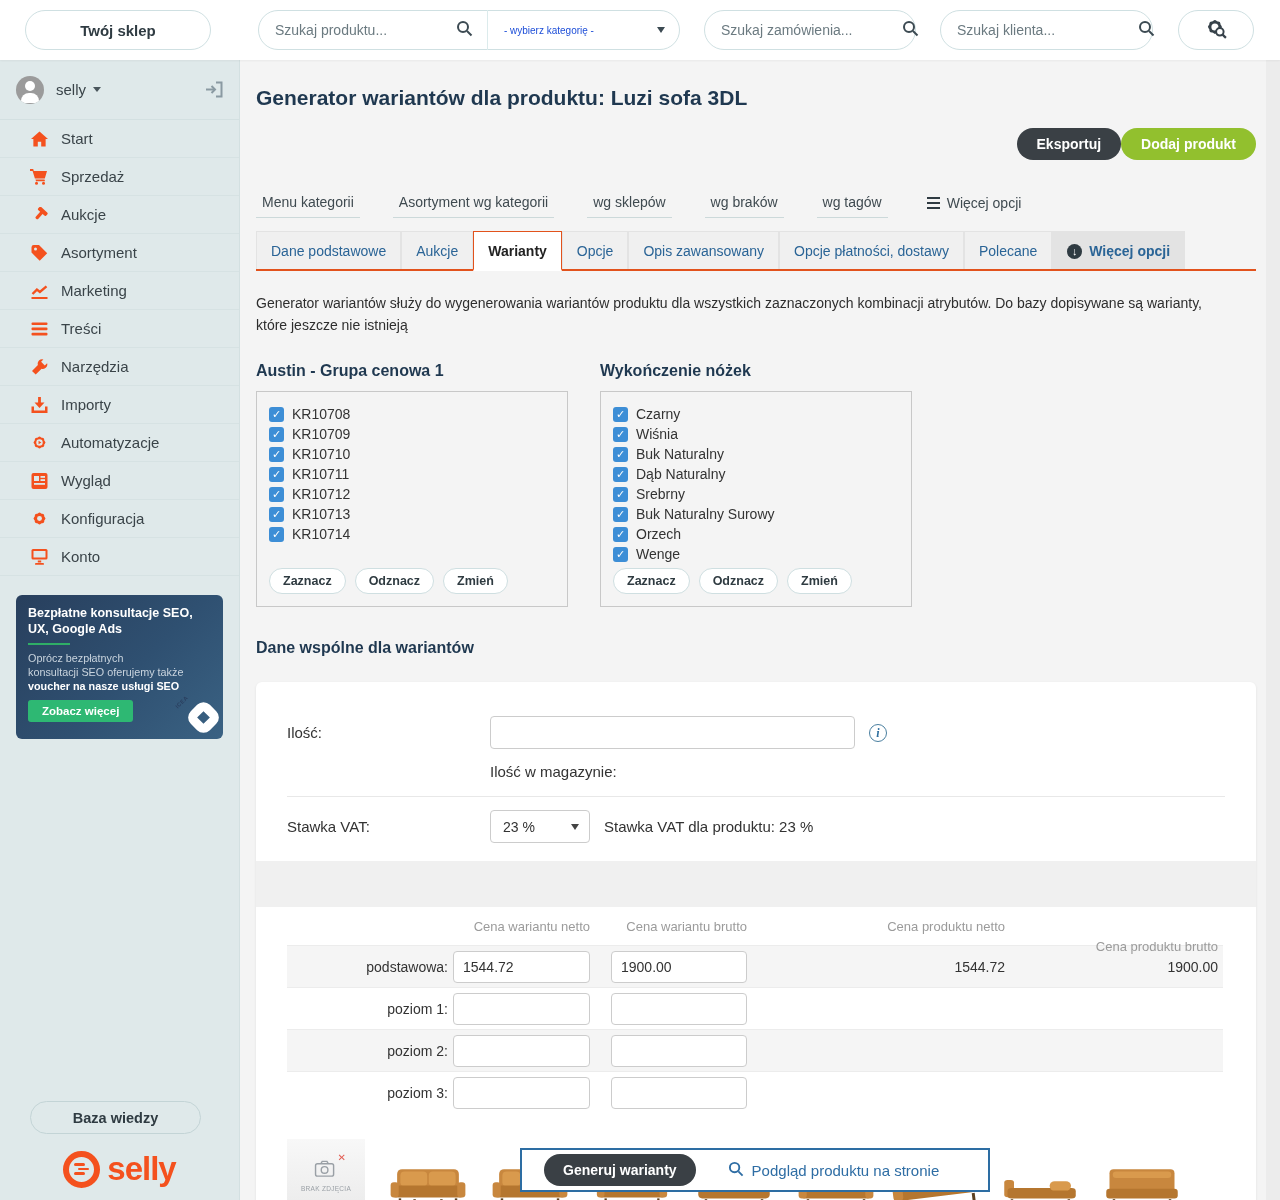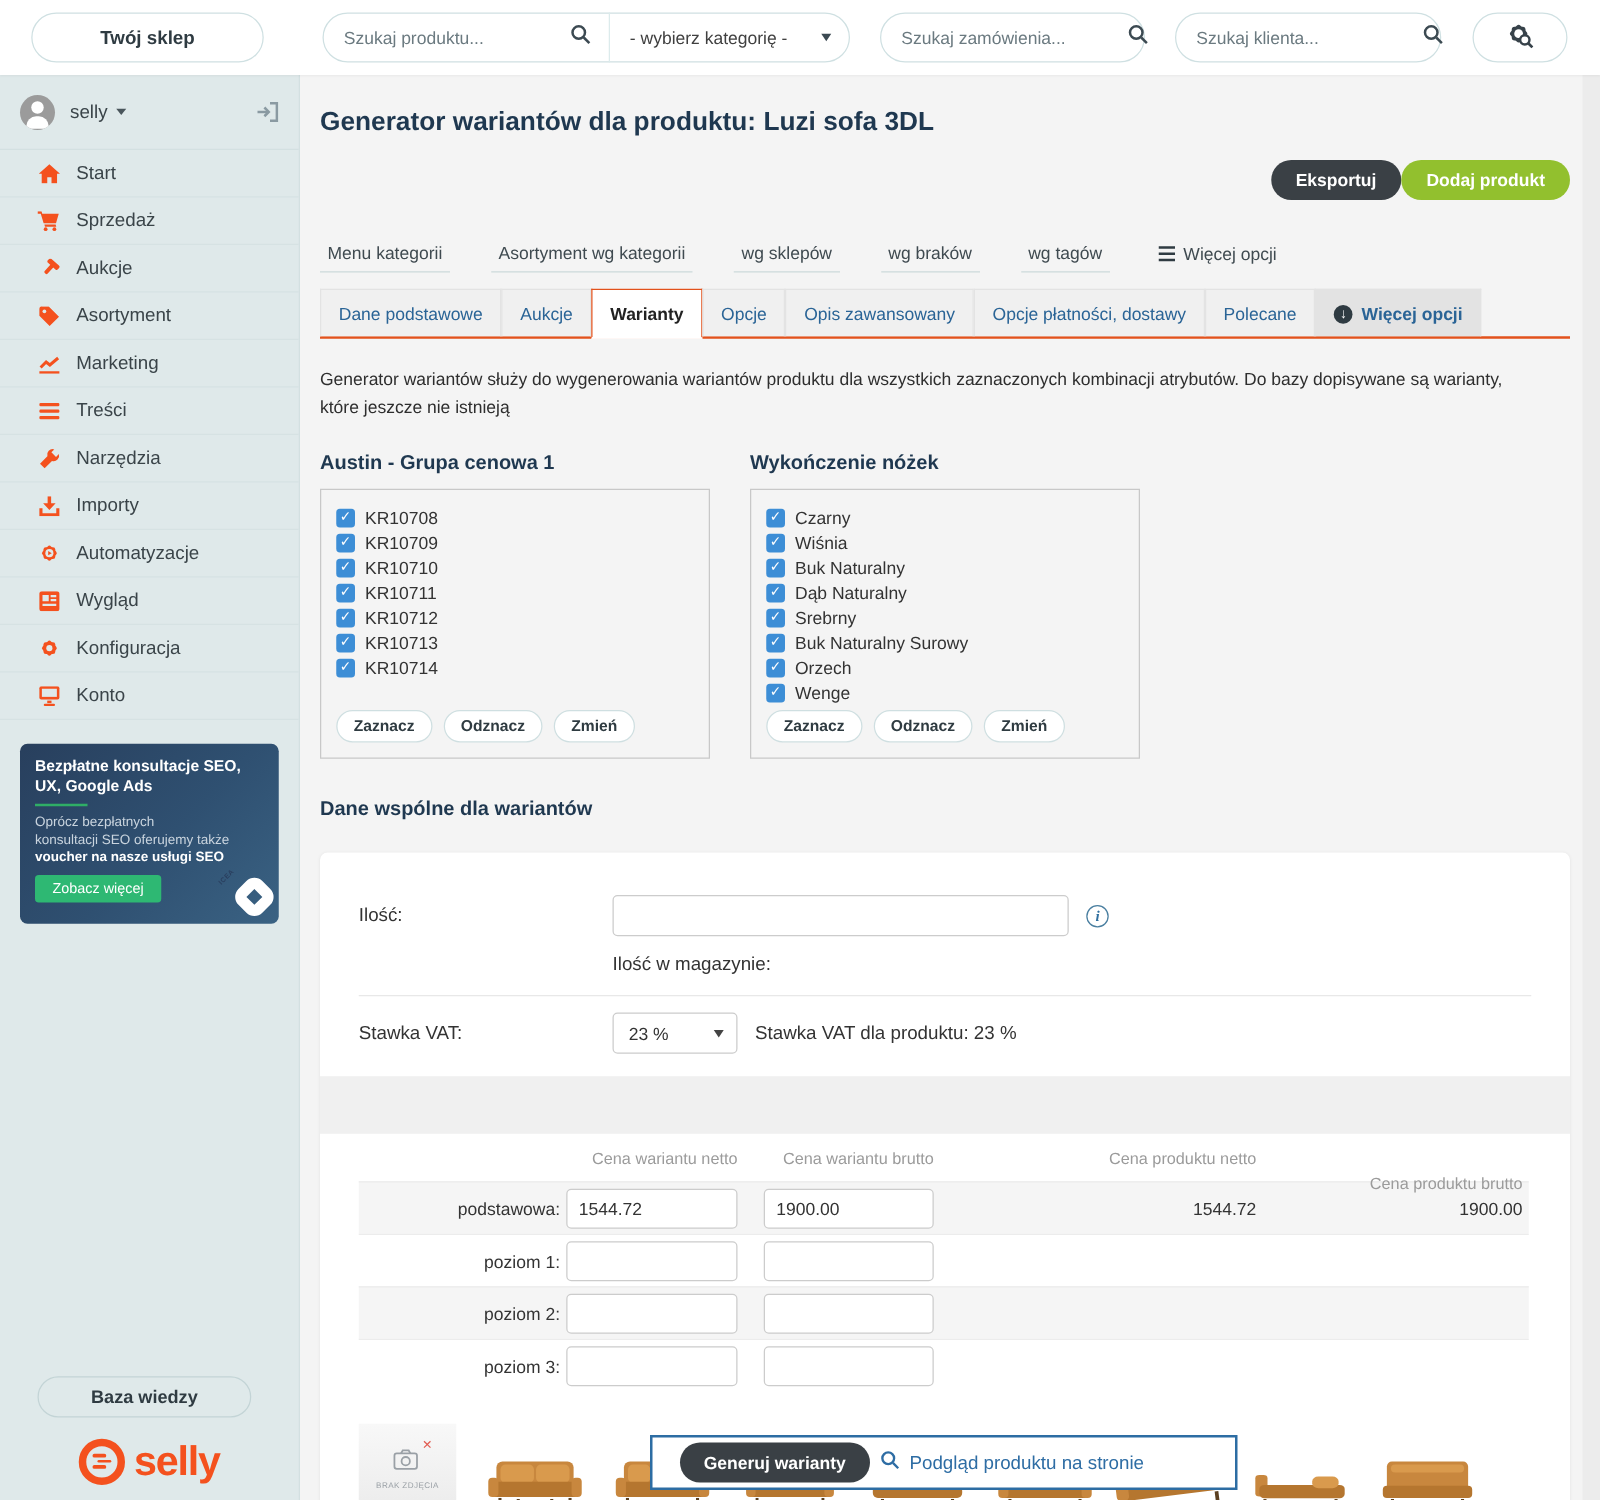--- a/index.html
+++ b/index.html
@@ -12,22 +12,22 @@
   .pill { border:1px solid #cfe0e2; border-radius:20px; height:40px; background:#fff;
     display:flex; align-items:center; }
   .shop-btn { width:186px; justify-content:center; font-weight:bold; font-size:15px;
     color:#2f3b42; margin-right:47px; cursor:pointer; }
   .search-group { width:422px; margin-right:24px; }
   .search-seg { display:flex; align-items:center; padding:0 14px 0 16px; height:100%; flex:1; }
   .search-seg input { border:none; outline:none; flex:1; font-size:14px; color:#444;
     font-family:inherit; background:transparent; min-width:0; }
   .search-seg input::placeholder { color:#6b7a80; }
   .vdiv { width:1px; height:40px; background:#dcebec; }
-  .cat-seg { width:210px; display:flex; align-items:center; padding:0 14px 0 16px; font-size:14px;
-    color:#404040; cursor:pointer; }
+  .cat-seg { width:210px; display:flex; align-items:center; padding:0 14px 0 16px; font-size:10px;
+    color:#1d4ed8; cursor:pointer; }
   .caret { width:0; height:0; border-left:4.5px solid transparent; border-right:4.5px solid transparent;
     border-top:6px solid #3c4a52; margin-left:auto; }
   .search-pill { width:212px; margin-right:24px; }
   .search-pill.clients { width:213px; margin-right:25px; }
   .settings-btn { width:76px; justify-content:center; cursor:pointer; }
   .mag { flex:none; }
 
   
   .app { display:flex; height:1140px; }
 
@@ -49,21 +49,21 @@
     border-bottom:1px solid #d6e2e3; cursor:pointer; }
   .nav-ico { width:18px; height:17px; margin-right:13px; display:flex; align-items:center; justify-content:center; flex:none; }
   .nav-label { font-size:15px; color:#3a4449; }
 
   .promo { margin:19px 16px 0 16px; height:144px; border-radius:6px; position:relative; overflow:hidden;
     background:linear-gradient(135deg,#283f5d 0%,#2f5071 55%,#3a6283 100%); padding:11px 12px; }
   .promo-title { color:#fff; font-weight:bold; font-size:12.5px; line-height:1.25; }
   .promo-line { width:42px; height:2px; background:#2fae66; margin:6px 0 6px; }
   .promo-text { color:#c9d4de; font-size:10.8px; line-height:1.3; }
   .promo-bold { color:#fff; font-weight:bold; font-size:10.8px; line-height:1.3; }
-  .promo-btn { margin-top:7px; display:inline-block; background:#2eb873; color:#fff; font-weight:normal;
+  .promo-btn { margin-top:7px; display:inline-block; background:#2eb873; color:#fff; font-weight:bold;
     font-size:11.5px; padding:5px 14px; border-radius:3px; cursor:pointer; }
   .icea { position:absolute; right:6px; bottom:8px; width:27px; height:27px; border:9px solid #fff;
     border-radius:9px; transform:rotate(45deg); }
   .icea-text { position:absolute; right:34px; bottom:34px; transform:rotate(-45deg); color:#2a3f5f;
     font-size:5.5px; font-weight:bold; letter-spacing:.5px; }
   .kb-btn { position:absolute; left:30px; right:38px; bottom:66px; height:33px; border:1px solid #c3d4d6;
     border-radius:17px; display:flex; align-items:center; justify-content:center; font-weight:bold;
     font-size:14.5px; color:#2f3b42; cursor:pointer; }
   .selly-logo { position:absolute; bottom:12px; left:0; width:100%; display:flex; align-items:center;
     justify-content:center; gap:7px; }
@@ -159,21 +159,21 @@
     justify-content:center; display:flex; position:relative; }
   .noimg-label { font-size:6.5px; color:#9aa0a6; margin-top:3px; letter-spacing:.3px; }
   .nocam { position:relative; }
   .nocam .x { position:absolute; top:-7px; right:-8px; color:#e25c52; font-size:10px; font-weight:bold; }
   .sofa { width:78px; height:48px; }
   .v6 .sofa { transform:scale(1.22) rotate(-7deg) translateY(-3px); }
   .v7 .sofa { transform:scaleY(.82) translateY(6px); }
   .v3 .sofa { transform:scaleX(.94); }
 
   .float-bar { position:absolute; left:280px; top:1088px; width:470px; height:44px; background:#fff;
-    border:2px solid #2d6da3; display:flex; align-items:center; gap:8px; padding:0 22px; z-index:20; }
+    border:2px solid #2d6da3; display:flex; align-items:center; gap:32px; padding:0 22px; z-index:20; }
   .gen-btn { height:32px; border-radius:16px; background:#3a4045; color:#fff; font-weight:bold;
     font-size:14px; display:flex; align-items:center; padding:0 19px; cursor:pointer; white-space:nowrap; }
   .preview-link { display:flex; align-items:center; gap:8px; color:#2e6da4; font-size:15px;
     cursor:pointer; white-space:nowrap; }
 </style>
 </head>
 <body>
 
 <div class="topbar">
   <div class="pill shop-btn">

